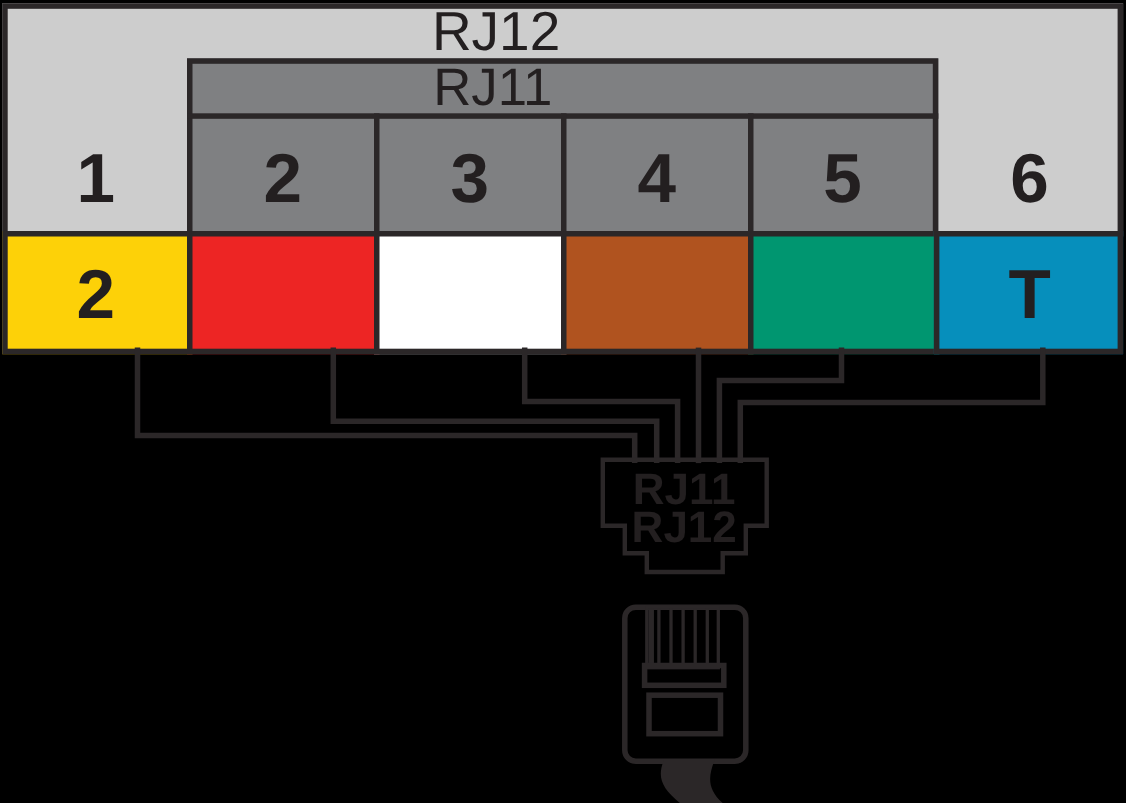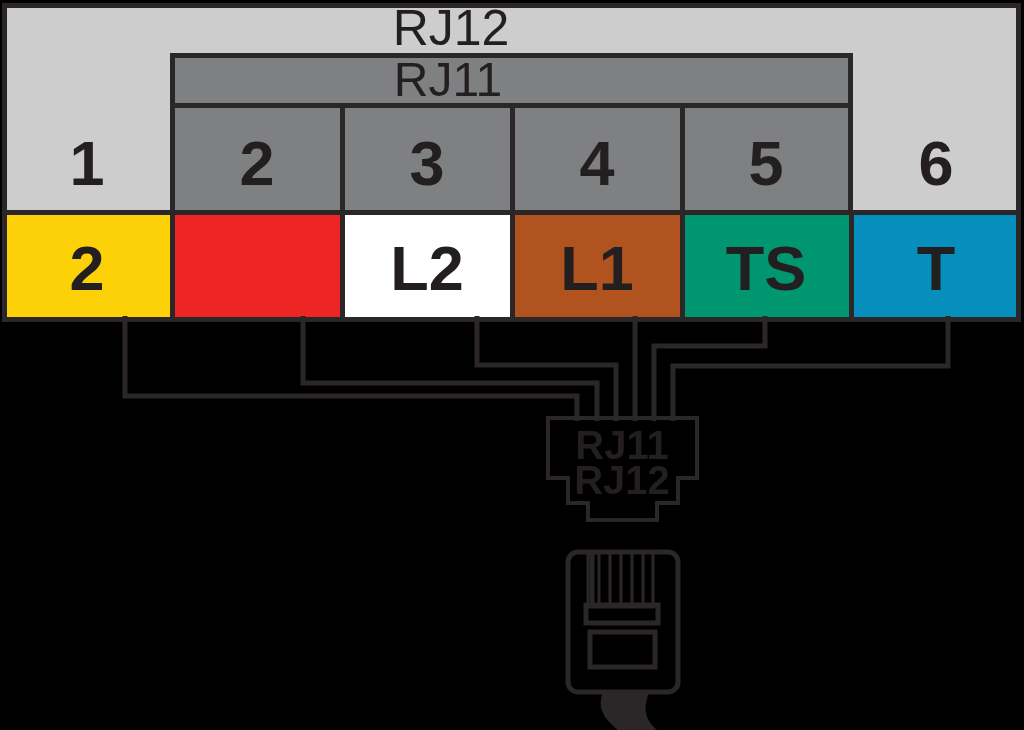--- a/index.html
+++ b/index.html
@@ -71,23 +71,20 @@
   <div class="abs pin-num" style="left:936px">6</div>
 
   <div class="abs cell" style="left: 2px; width: 173px; background-color: rgb(253, 209, 8);"></div>
   <div class="abs cell" style="left: 170px; width: 175px; background-color: rgb(237, 37, 36);"></div>
   <div class="abs cell" style="left: 340px; width: 175px; background-color: rgb(255, 255, 255);"></div>
   <div class="abs cell" style="left: 510px; width: 175px; background-color: rgb(176, 83, 31);"></div>
   <div class="abs cell" style="left: 680px; width: 174px; background-color: rgb(0, 150, 112);"></div>
   <div class="abs cell" style="left: 849px; width: 172px; background-color: rgb(6, 143, 188);"></div>
 
   <div class="abs cell-lbl" style="left:87px">2</div>
-  <div class="abs cell-lbl" style="left:427px">L2</div>
-  <div class="abs cell-lbl" style="left:597px">L1</div>
-  <div class="abs cell-lbl" style="left:766px">TS</div>
   <div class="abs cell-lbl" style="left:936px">T</div>
 
   <svg width="1024" height="730" viewBox="0 0 1024 730">
 
     <path class="wire" d="M125 316 L125 396 L577 396 L577 421"></path>
     <path class="wire" d="M303 316 L303 383 L597 383 L597 421"></path>
     <path class="wire" d="M477 316 L477 365 L616 365 L616 421"></path>
     <path class="wire" d="M635 316 L635 421"></path>
     <path class="wire" d="M765 316 L765 346 L654 346 L654 421"></path>
     <path class="wire" d="M948 316 L948 366 L673 366 L673 421"></path>

